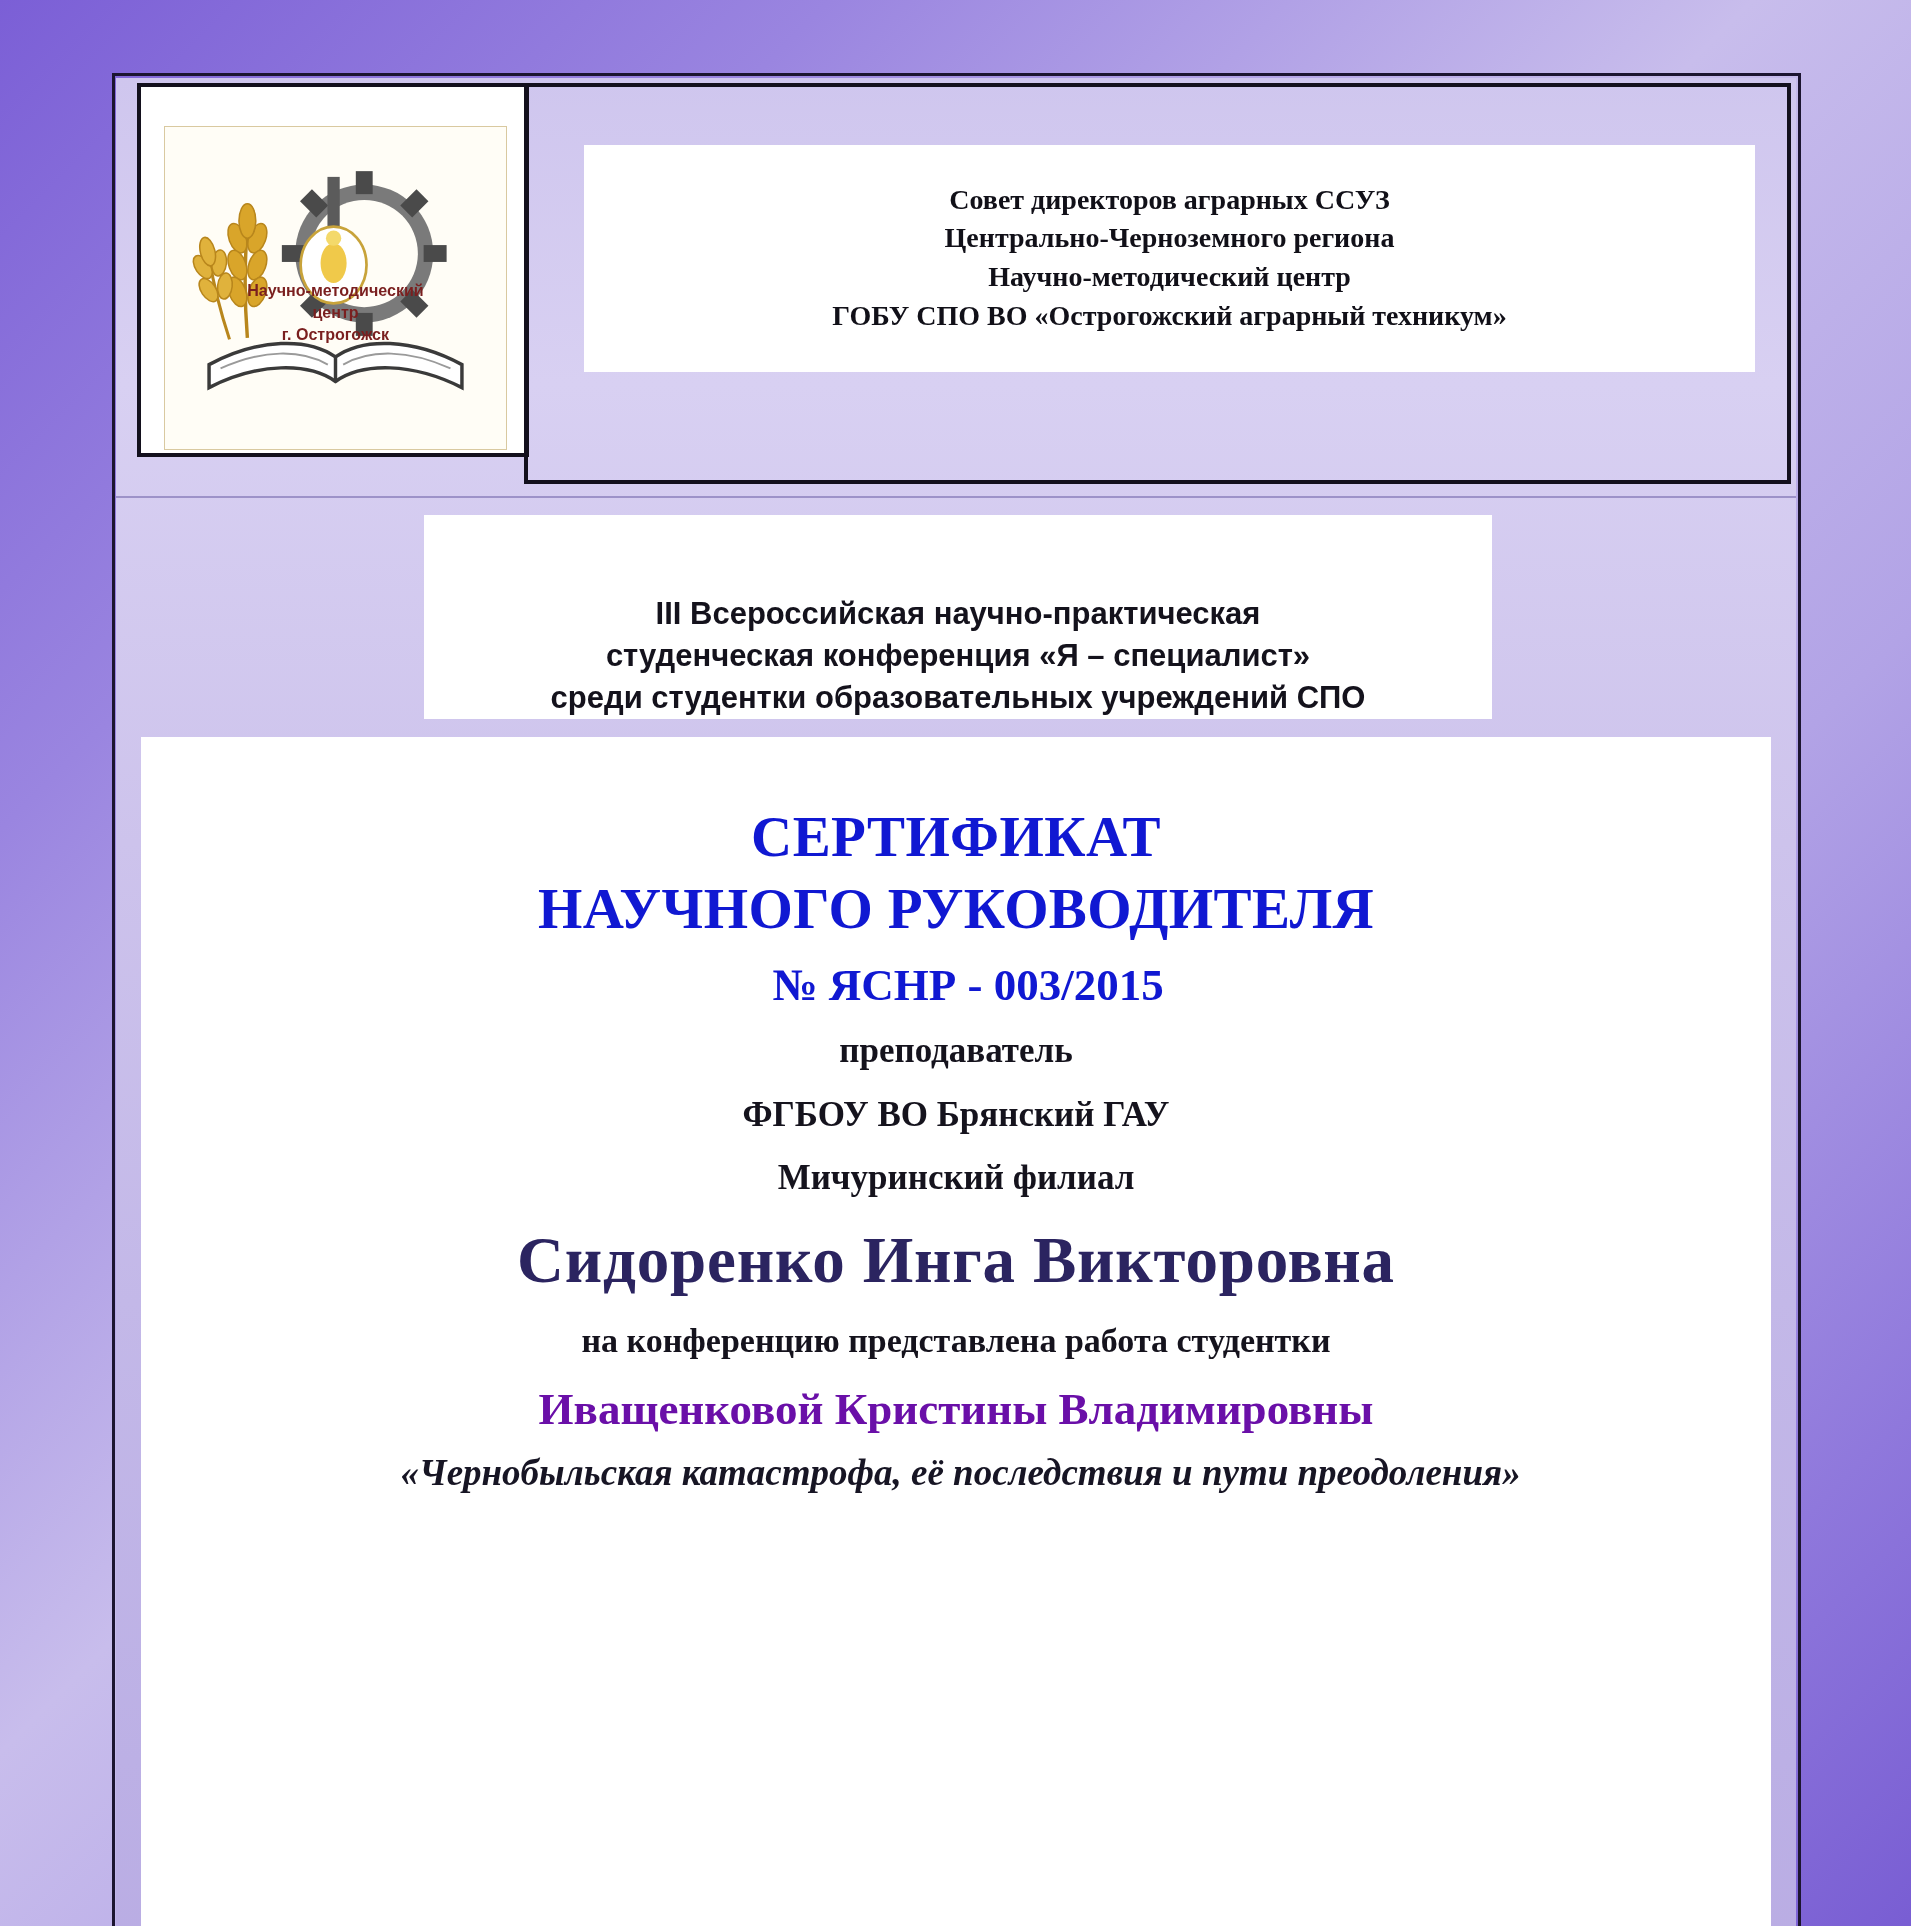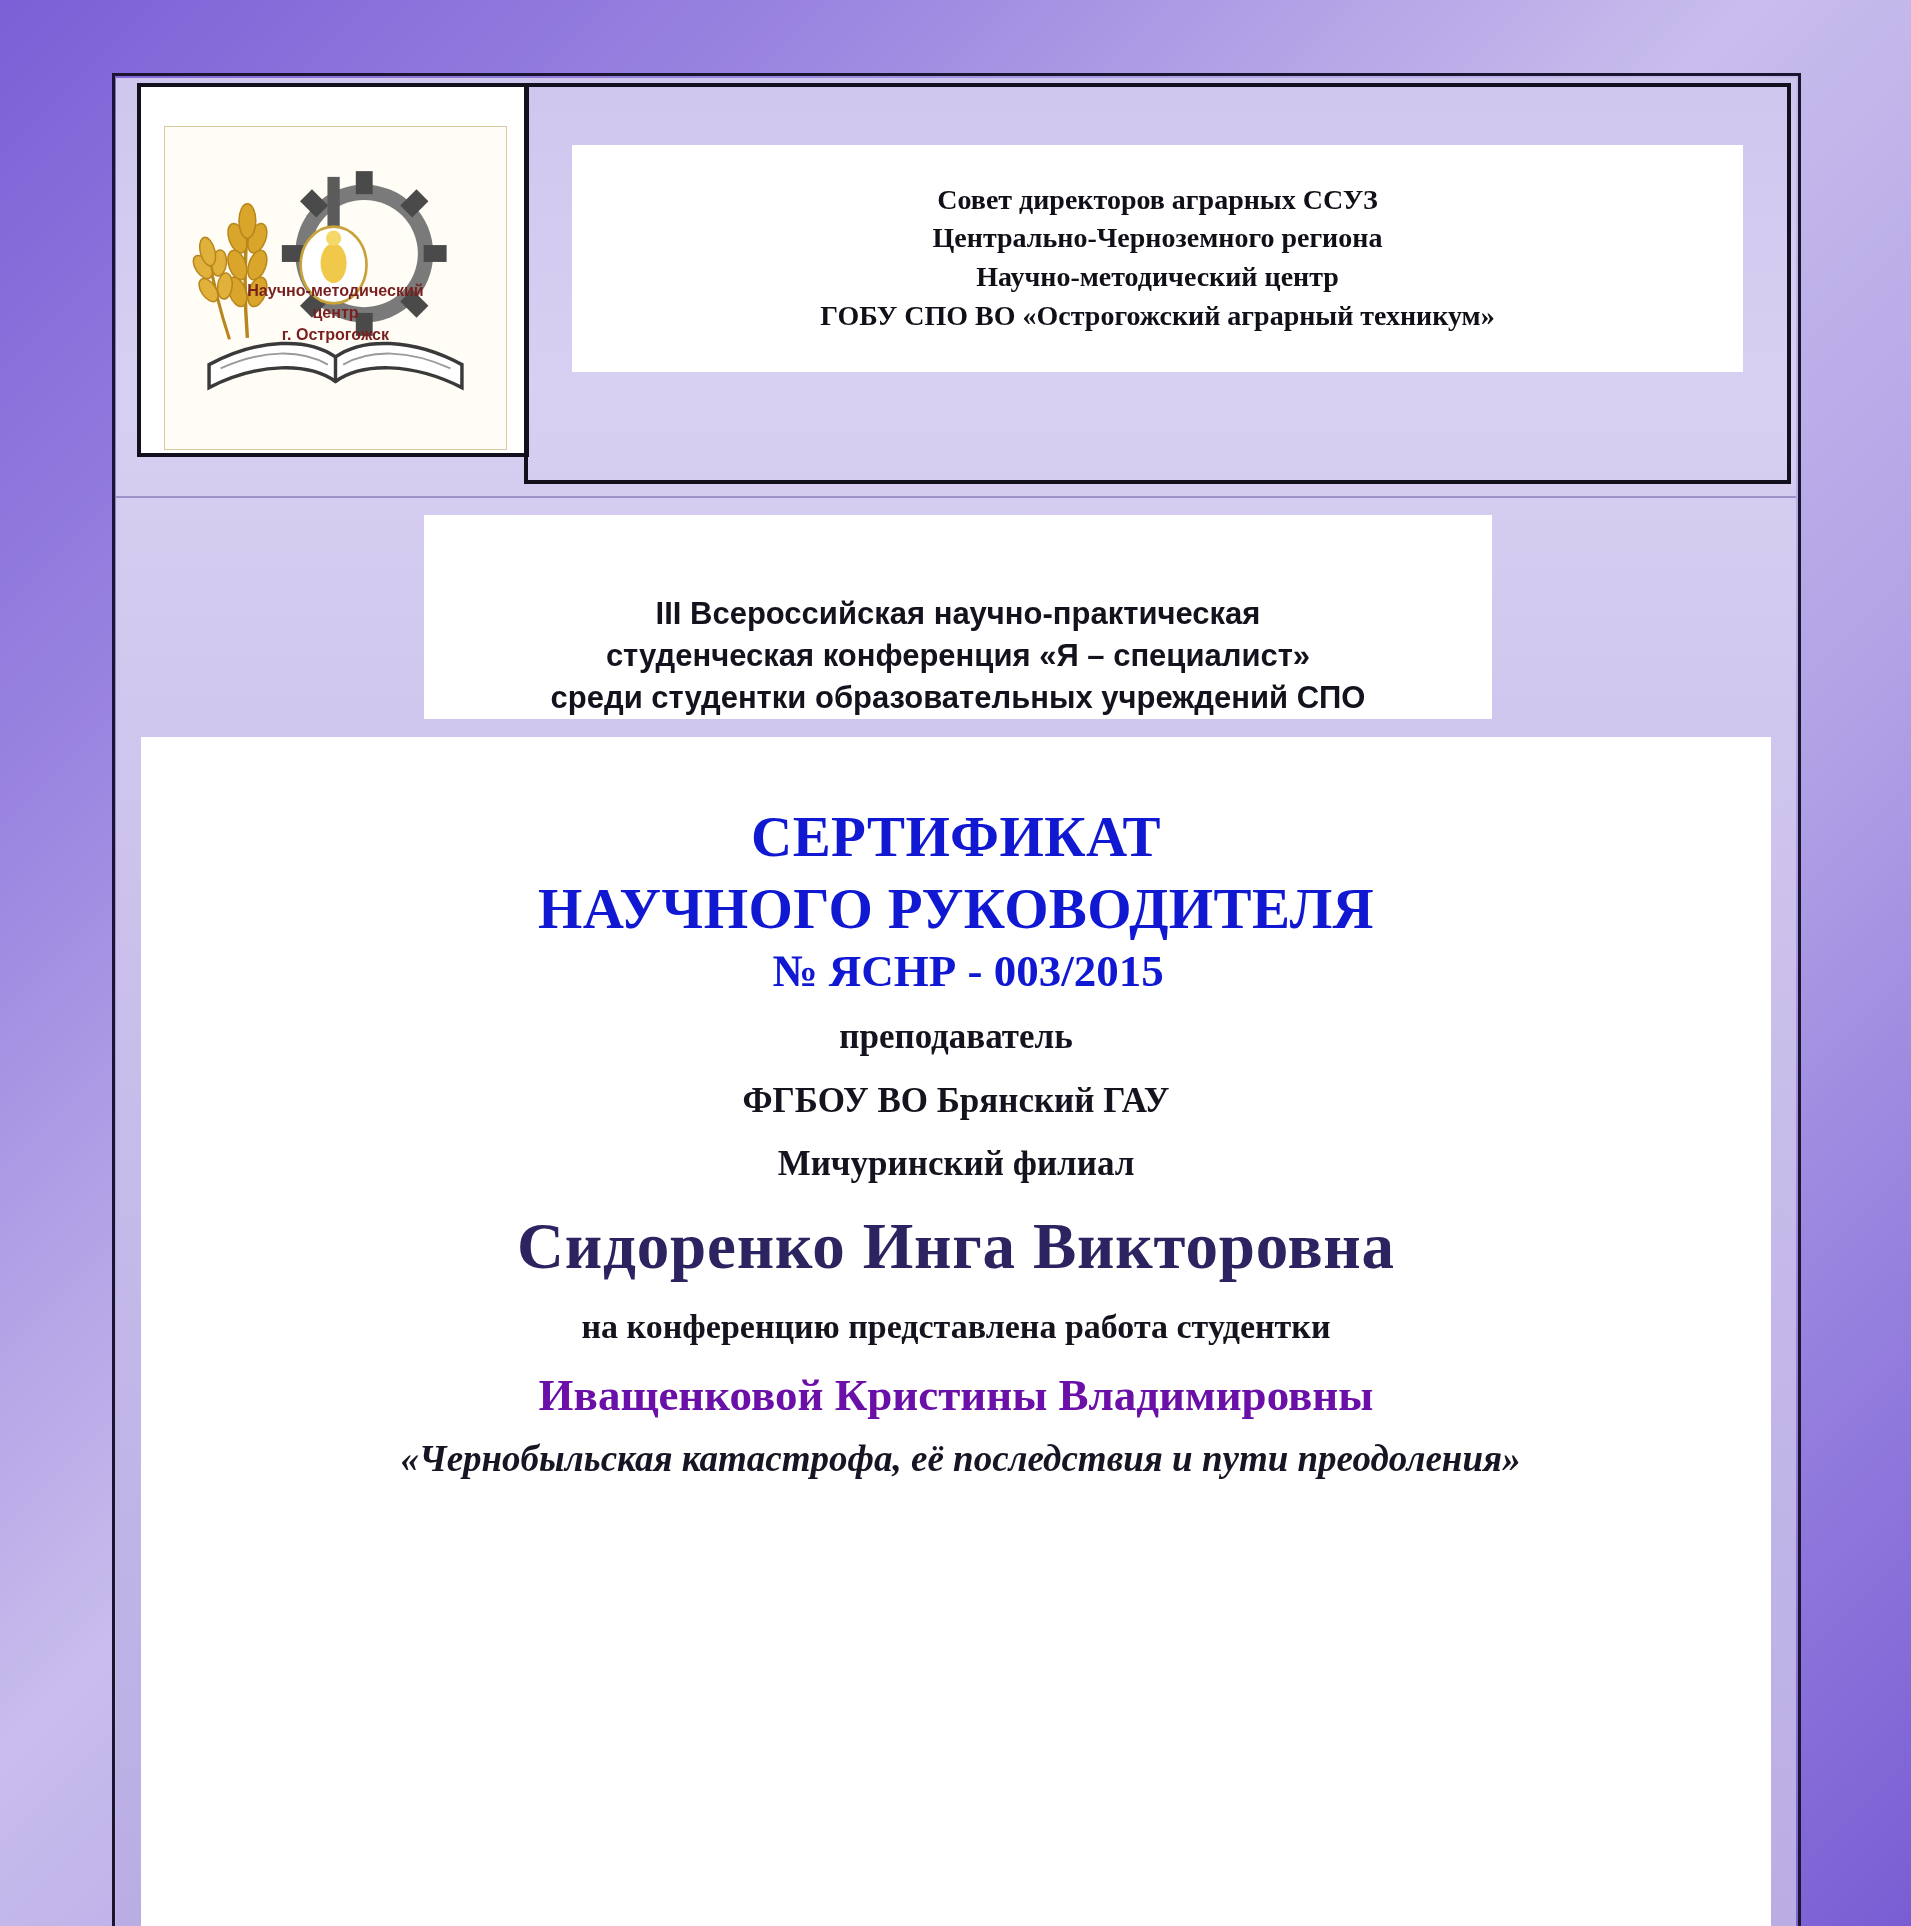--- a/index.html
+++ b/index.html
@@ -81,21 +81,21 @@
     position: absolute;
     left: 408px;
     top: 4.6px;
     width: 1267px;
     height: 401px;
     border: 4.2px solid #13101d;
     box-sizing: border-box;
   }
   .org-inner {
     position: absolute;
-    left: 44px;
+    left: 56px;
     top: 58px;
     width: 1171px;
     height: 227px;
     background: #ffffff;
     display: flex;
     flex-direction: column;
     align-items: center;
     justify-content: center;
     box-sizing: border-box;
   }
@@ -160,21 +160,21 @@
     font-size: 57px;
     line-height: 1.26;
     color: #1018d2;
     letter-spacing: 0.4px;
   }
   .cert-number {
     font-family: "Liberation Serif", serif;
     font-weight: bold;
     font-size: 45px;
     color: #1018d2;
-    margin-top: 0;
+    margin-top: 14px;
     padding-left: 24px;
   }
   .role-line {
     font-family: "Liberation Serif", serif;
     font-weight: bold;
     font-size: 35px;
     line-height: 1.3;
     color: #15131d;
     margin-top: 17.7px;
   }

